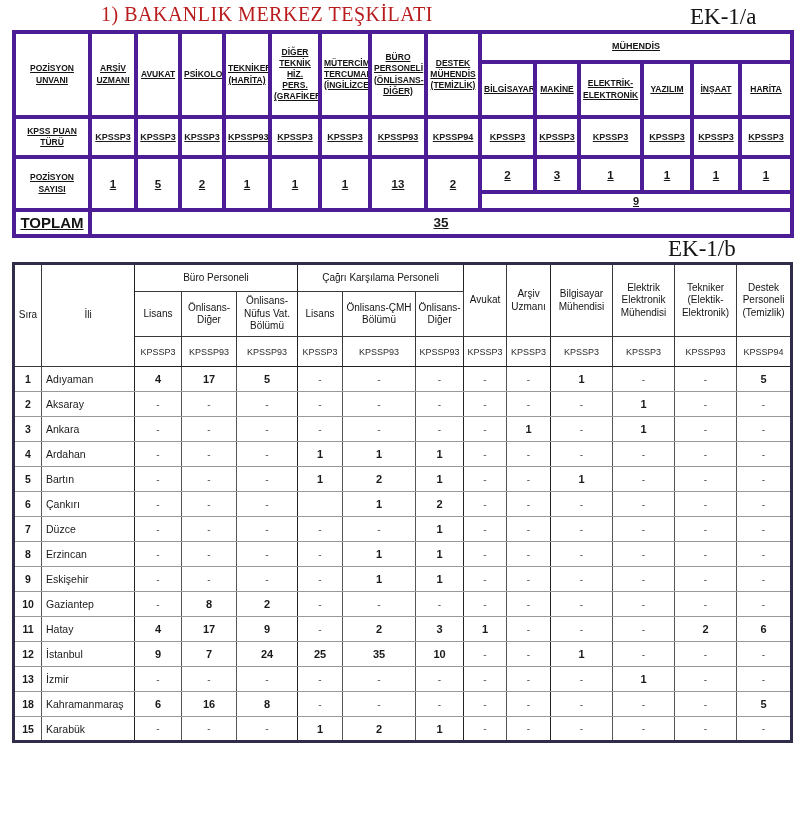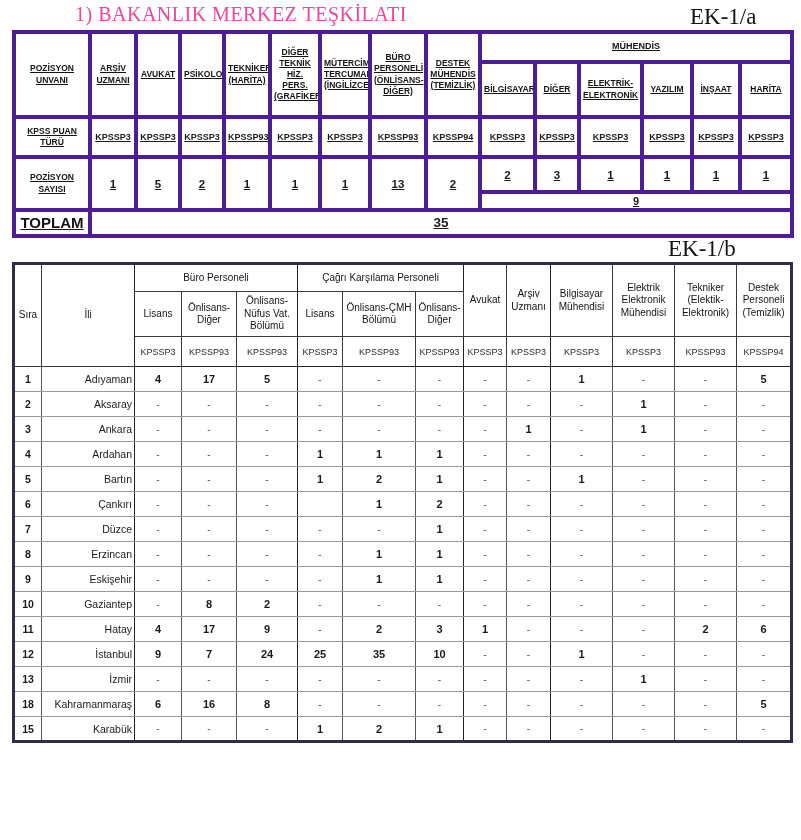--- a/index.html
+++ b/index.html
@@ -1,19 +1,19 @@
 <!DOCTYPE html>
 <html><head>
 <meta charset="utf-8">
 <style>
   html,body{margin:0;padding:0;background:#fff;}
   .page{position:relative;width:801px;height:840px;background:#fff;
         font-family:"Liberation Sans",sans-serif;color:#1a1a1a;overflow:hidden;}
   .doc-title{position:absolute;font-family:"Liberation Serif",serif;font-size:20px;
-             letter-spacing:.5px;white-space:nowrap;color:#ec4899;}
+             letter-spacing:.5px;white-space:nowrap;color:#b91c1c;margin-left:26px;}
   .ek-label{position:absolute;font-family:"Liberation Serif",serif;font-size:23px;
             white-space:nowrap;color:#141414;}
   #title1{top:3px;left:75px;}
   #ek1a{top:4px;left:690px;}
   #title2{top:234px;left:85px;}
   #ek1b{top:236px;left:668px;}
 
   table{border-collapse:collapse;table-layout:fixed;}
   td,th{padding:1px 2px;text-align:center;vertical-align:middle;overflow:hidden;}
 
@@ -41,21 +41,21 @@
   .t2 thead th{font-weight:normal;font-size:10px;line-height:1.25;color:#141414;}
   .t2 .hA{height:28px;}
   .t2 .hB{height:45px;}
   .t2 .hC{height:30px;}
   .t2 .hC td{font-size:9px;color:#2a2a2a;border-bottom:1.5px solid #222;}
   .t2 tbody tr{height:25px;}
   .t2 tbody td{border-left:1px solid #555;border-right:1px solid #555;
                border-top:1px solid #999;border-bottom:1px solid #999;
                font-weight:bold;font-size:11px;}
   .t2 tbody td.no{font-size:10.5px;}
-  .t2 tbody td.il{text-align:right;padding-left:4px;font-weight:normal;font-size:10.5px;
+  .t2 tbody td.il{text-align:left;padding-left:4px;font-weight:normal;font-size:10.5px;
                   border-right:1.5px solid #222;}
   .t2 .ge{border-right:1.5px solid #222 !important;}
   .t2 tbody td.dash{font-weight:normal;color:#555;font-size:10px;}
 </style>
 </head>
 <body>
 
 <div class="page">
 
   <span class="doc-title" id="title1">1) BAKANLIK MERKEZ TEŞKİLATI</span>
@@ -87,21 +87,21 @@
       <th rowspan="2">PSİKOLOG</th>
       <th rowspan="2">TEKNİKER (HARİTA)</th>
       <th rowspan="2">DİĞER TEKNİK HİZ. PERS. (GRAFİKER)</th>
       <th rowspan="2">MÜTERCİM TERCUMAN (İNGİLİZCE)</th>
       <th rowspan="2">BÜRO PERSONELİ (ÖNLİSANS-DİĞER)</th>
       <th rowspan="2">DESTEK MÜHENDİS (TEMİZLİK)</th>
       <th colspan="6" class="grp">MÜHENDİS</th>
     </tr>
     <tr class="rB">
       <th>BİLGİSAYAR</th>
-      <th>DİĞER</th>
+      <th>MAKİNE</th>
       <th>ELEKTRİK-ELEKTRONİK</th>
       <th>YAZILIM</th>
       <th>İNŞAAT</th>
       <th>HARİTA</th>
     </tr>
     <tr class="rK">
       <th class="rowlab">KPSS PUAN TÜRÜ</th>
       <td class="kpss">KPSSP3</td>
       <td class="kpss">KPSSP3</td>
       <td class="kpss">KPSSP3</td>

